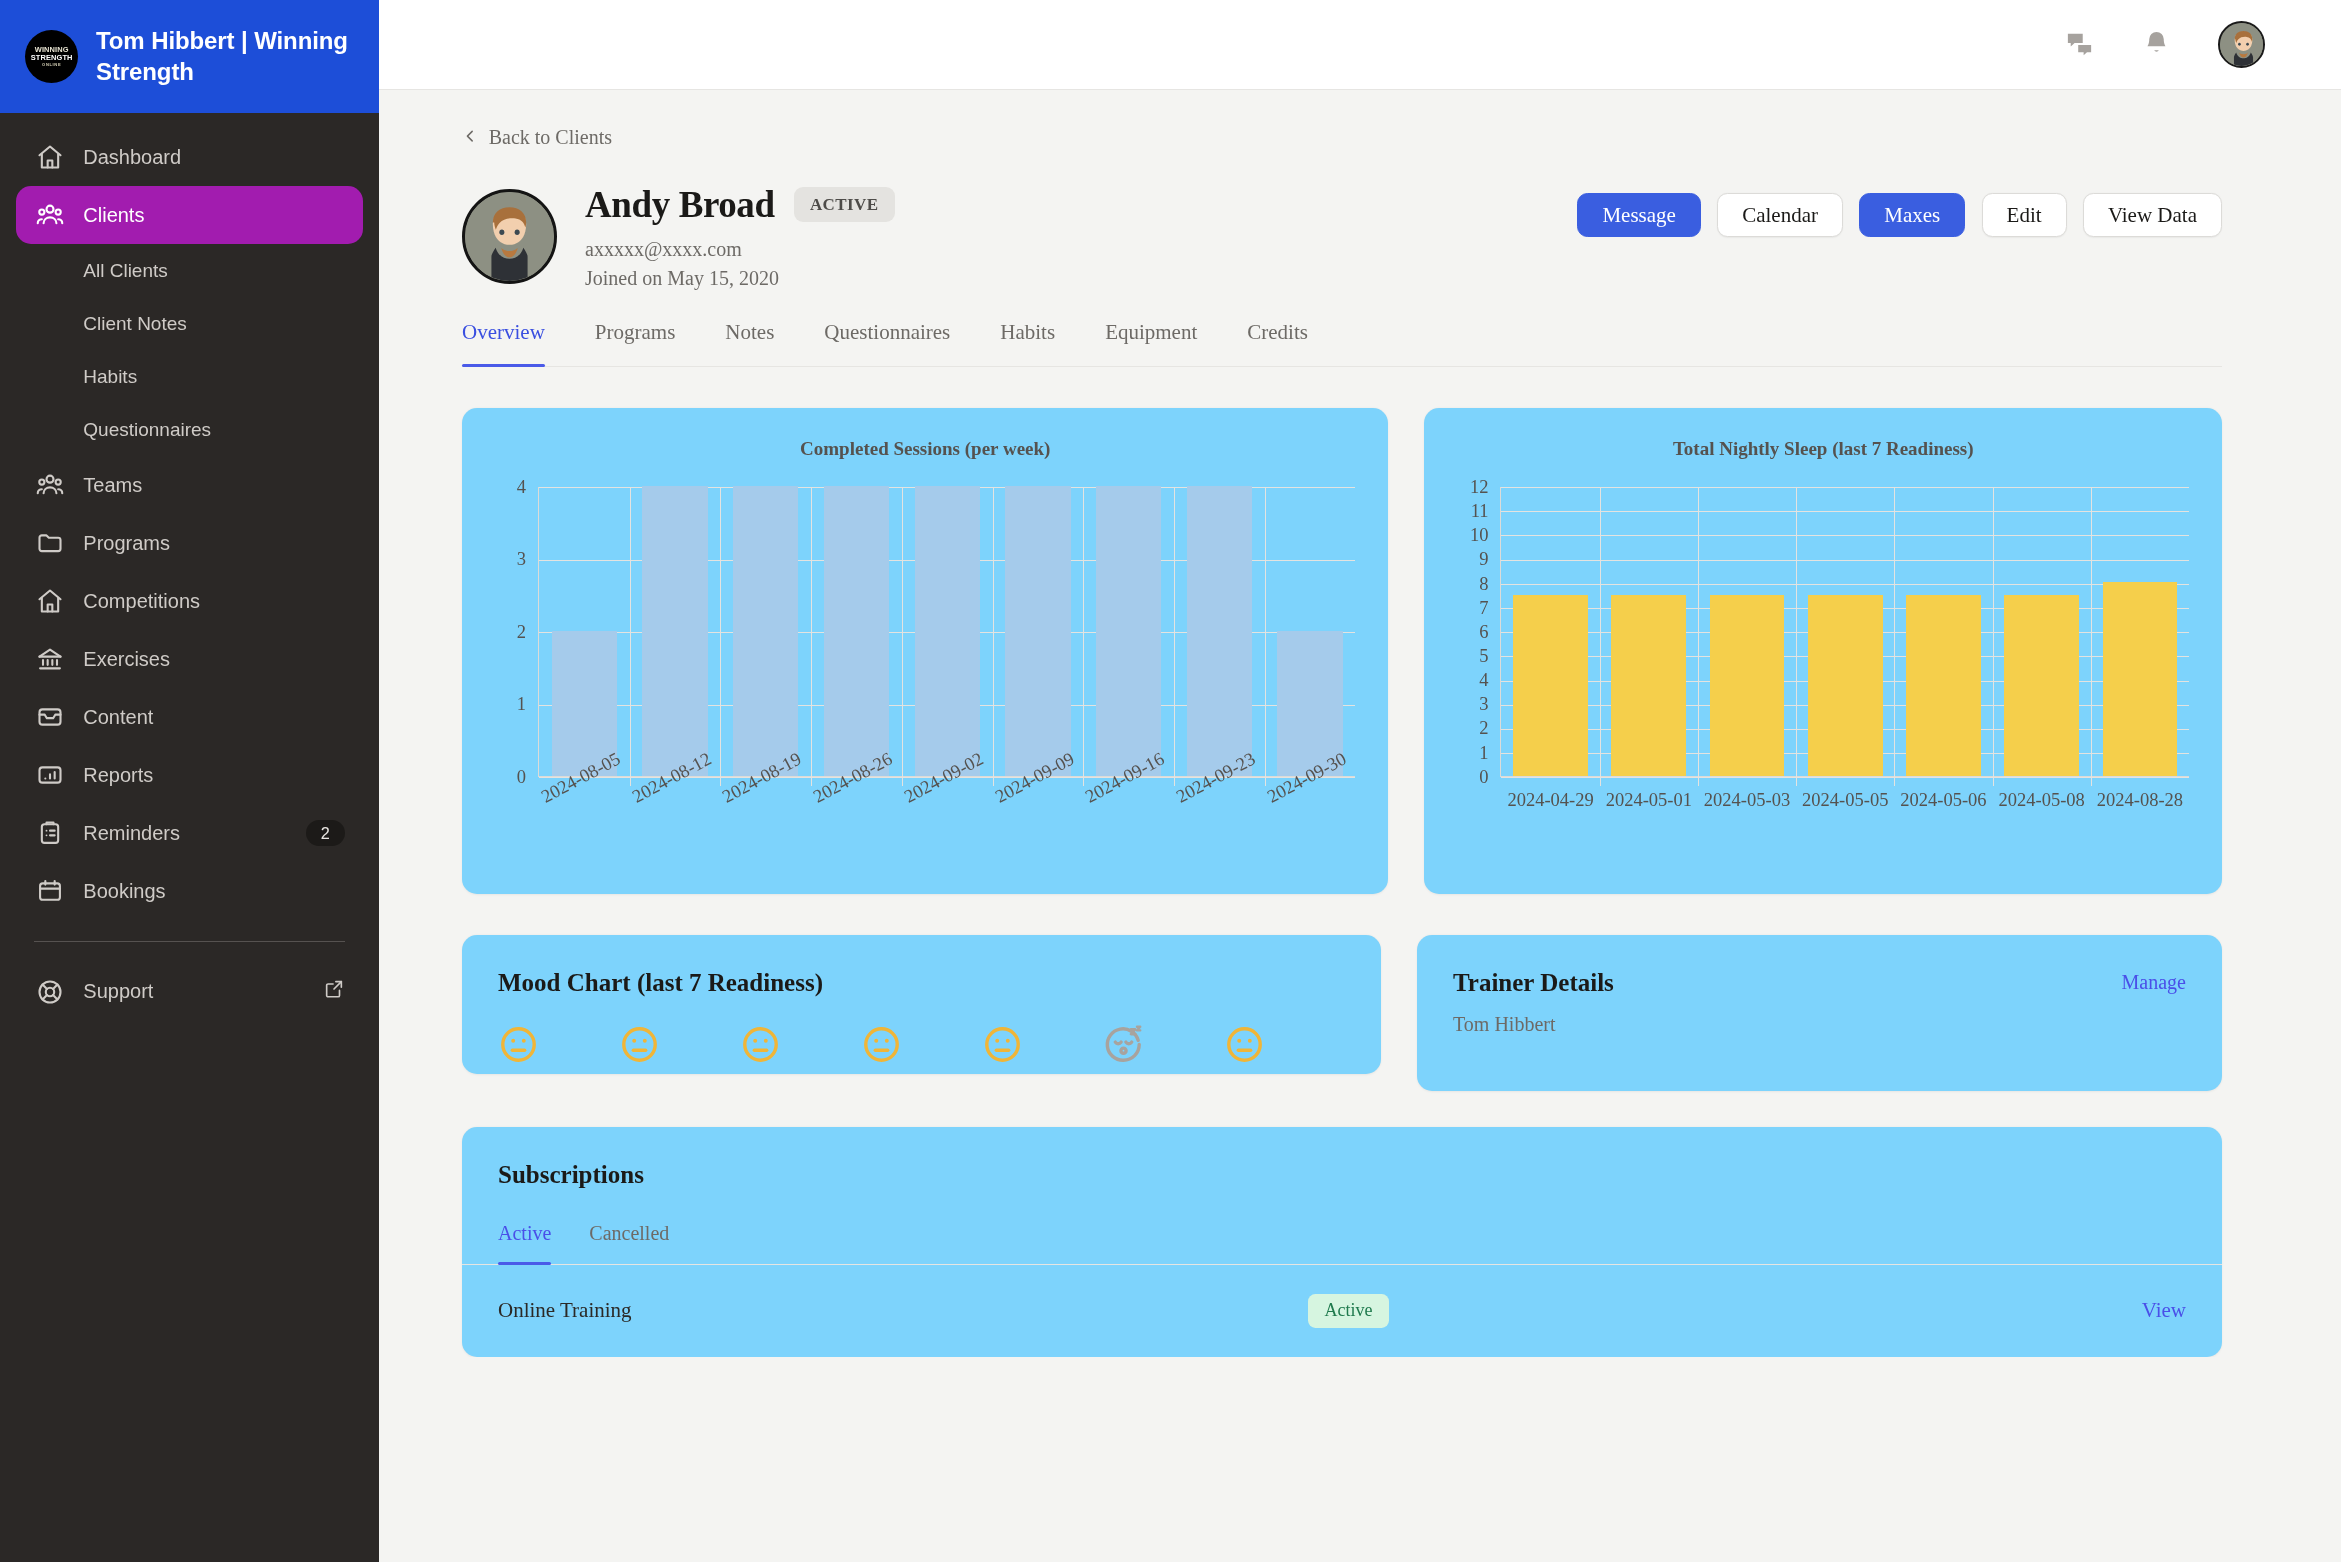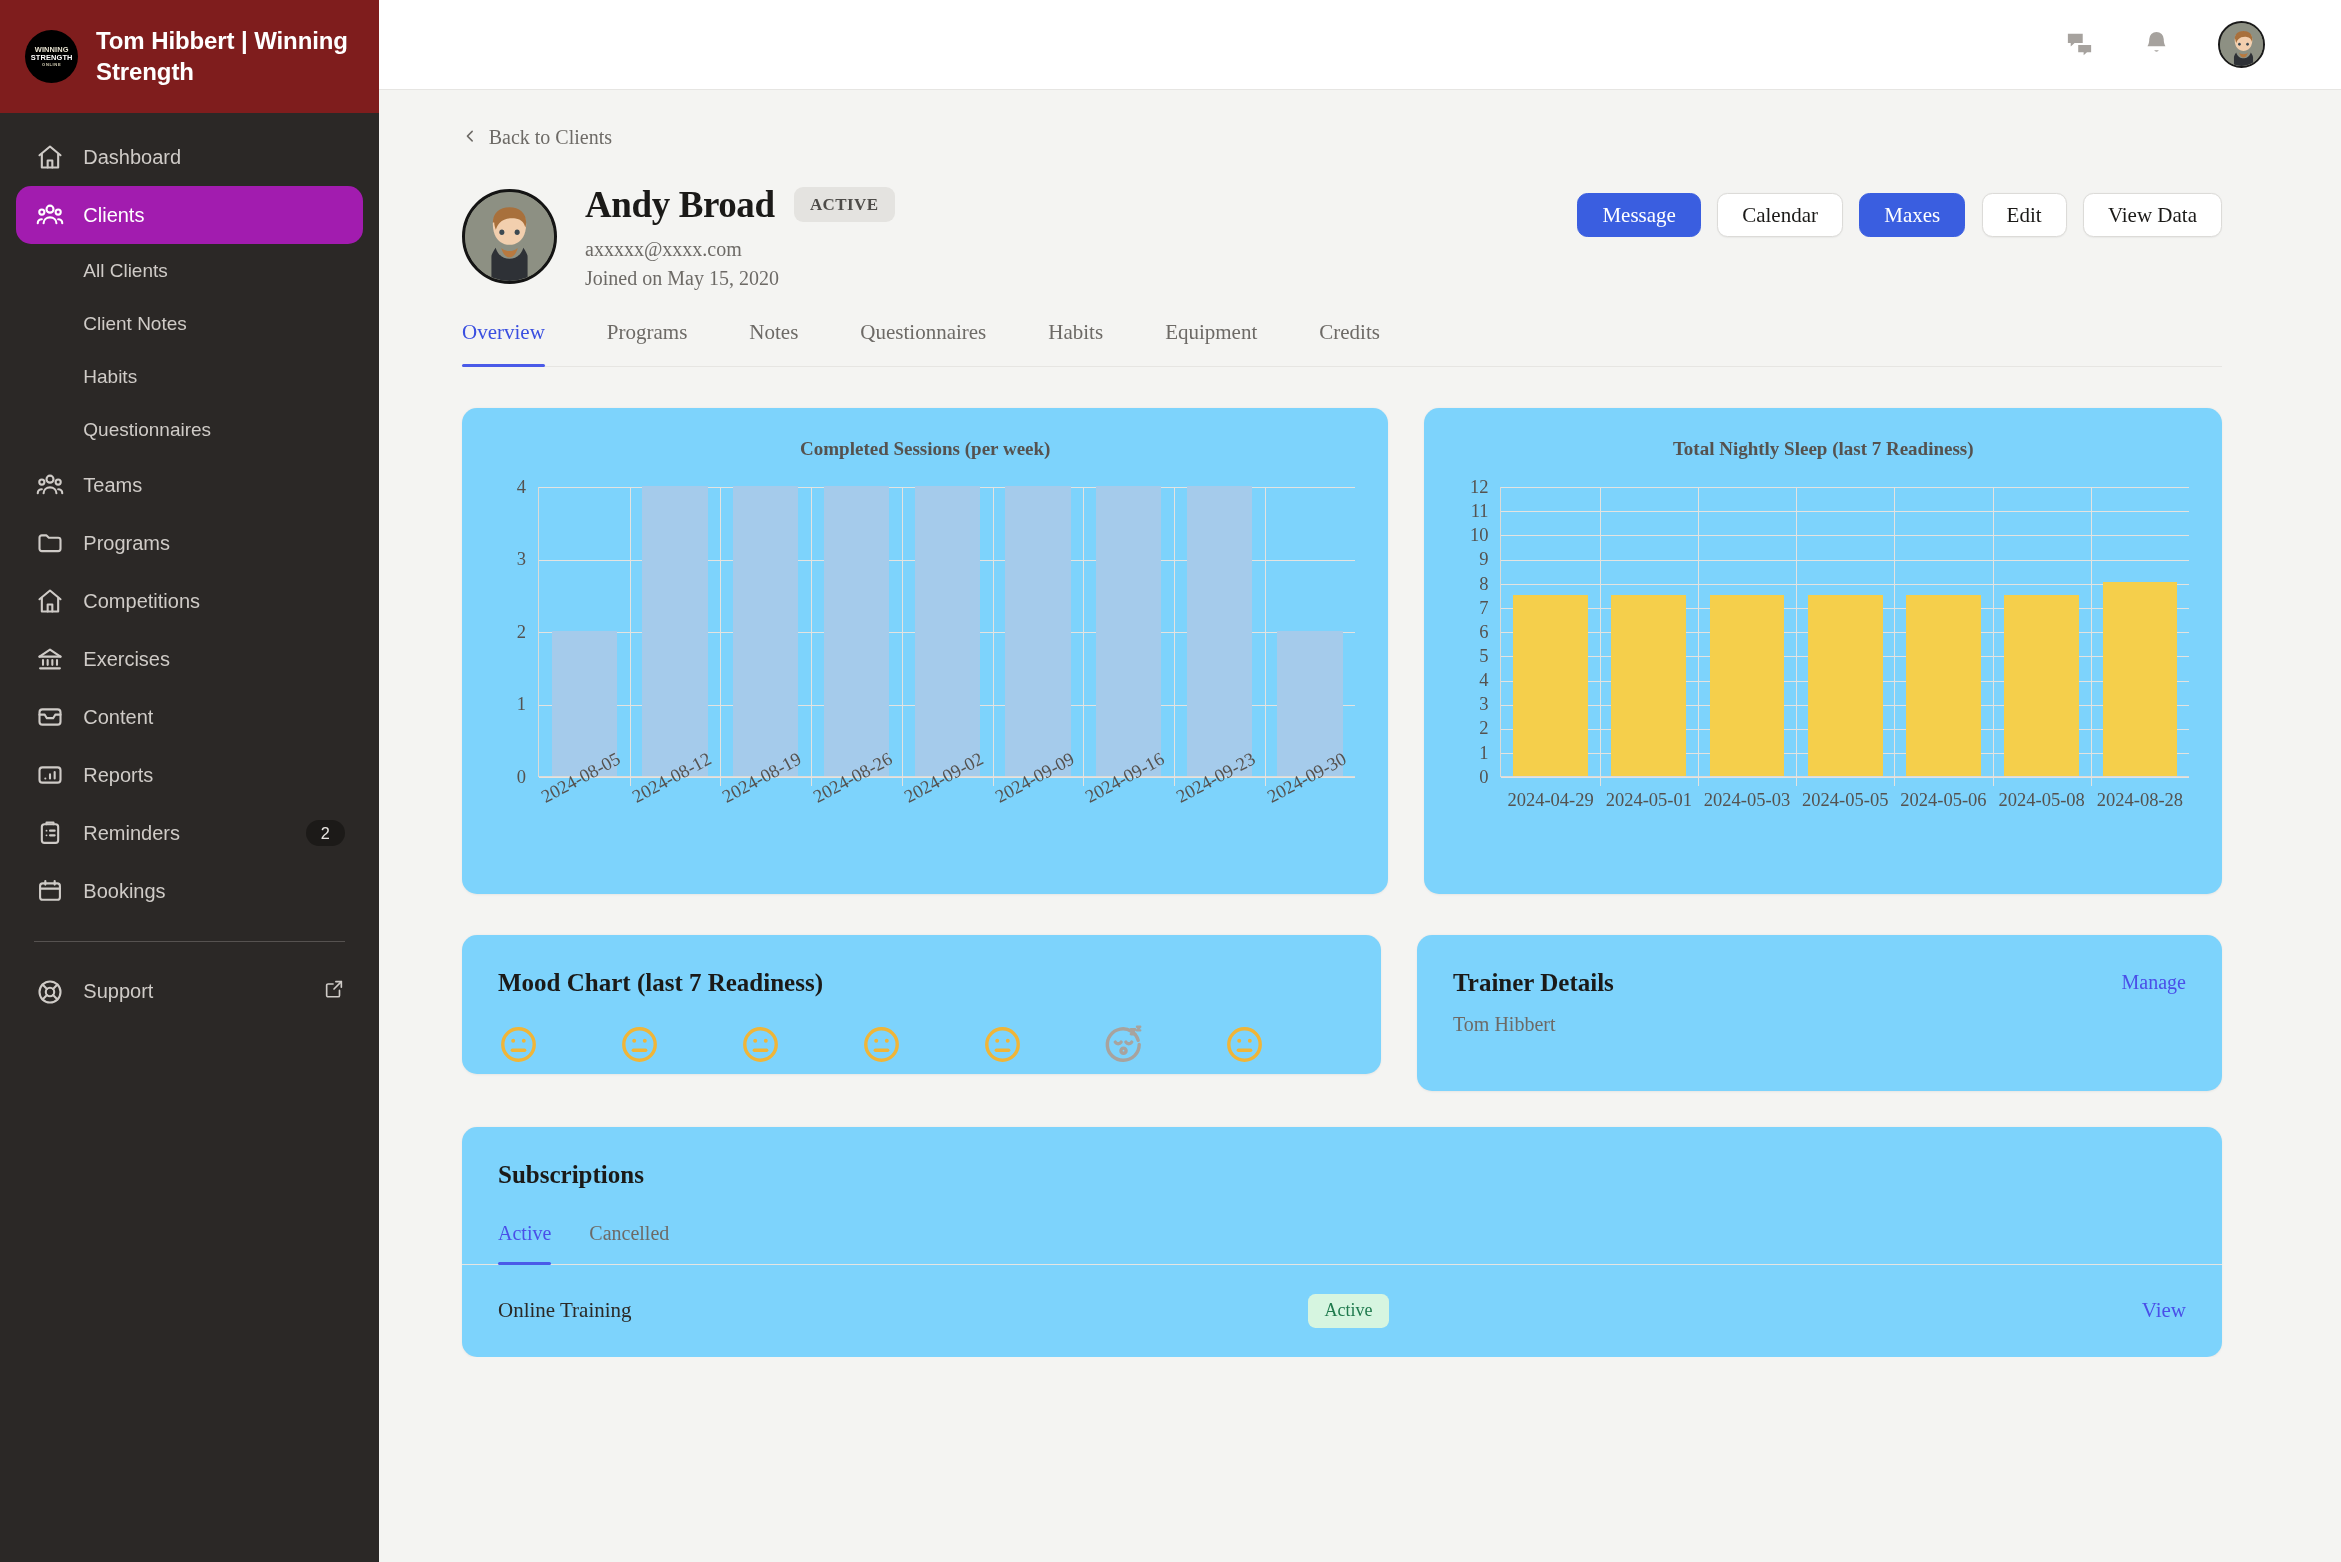--- a/index.html
+++ b/index.html
@@ -11,21 +11,21 @@
   }
   .app { display: flex; width: 2342px; height: 1563px; }
 
   
   .sidebar {
     width: 379px; flex: 0 0 379px; height: 1563px;
     background: #2b2826; color: #cfcbc7;
     display: flex; flex-direction: column;
   }
   .brand {
-    background: #7f1d1d;
+    background: #1d4ed8;
     height: 113px; flex: 0 0 113px;
     display: flex; align-items: center; gap: 18px;
     padding: 0 25px;
   }
   .brand-logo {
     width: 53px; height: 53px; flex: 0 0 53px;
     border-radius: 50%; background: #000;
     display: flex; align-items: center; justify-content: center;
     overflow: hidden;
   }
@@ -105,21 +105,21 @@
   .head-actions { margin-left: auto; display: flex; gap: 16.3px; align-items: flex-start;
                   padding-top: 10.4px; }
   .btn {
     border-radius: 10.4px; font-size: 21px; padding: 0 24px; height: 44px;
     display: flex; align-items: center; justify-content: center; cursor: pointer;
     border: 0.7px solid #dcdbd8; background: #fff; color: #1b1a18;
     box-shadow: 0 0.7px 1.5px rgba(0,0,0,.05);
   }
   .btn.primary { background: #3a5ee0; border-color: #3a5ee0; color: #fff; box-shadow: none; }
 
-  .tabs { display: flex; gap: 12px; border-bottom: 1.5px solid #e6e5e2; }
+  .tabs { display: flex; gap: 0; border-bottom: 1.5px solid #e6e5e2; }
   .tab {
     font-size: 21px; color: #6d6a66; padding: 0 25px 21px 25px; cursor: pointer;
     position: relative;
   }
   .tab:first-child { padding-left: 0; }
   .tab.active { color: #3a4fe0; }
   .tab.active::after {
     content: ""; position: absolute; left: 0; right: 25px; bottom: -1.5px;
     height: 3.7px; background: #4a5ae8; border-radius: 2.2px;
   }

